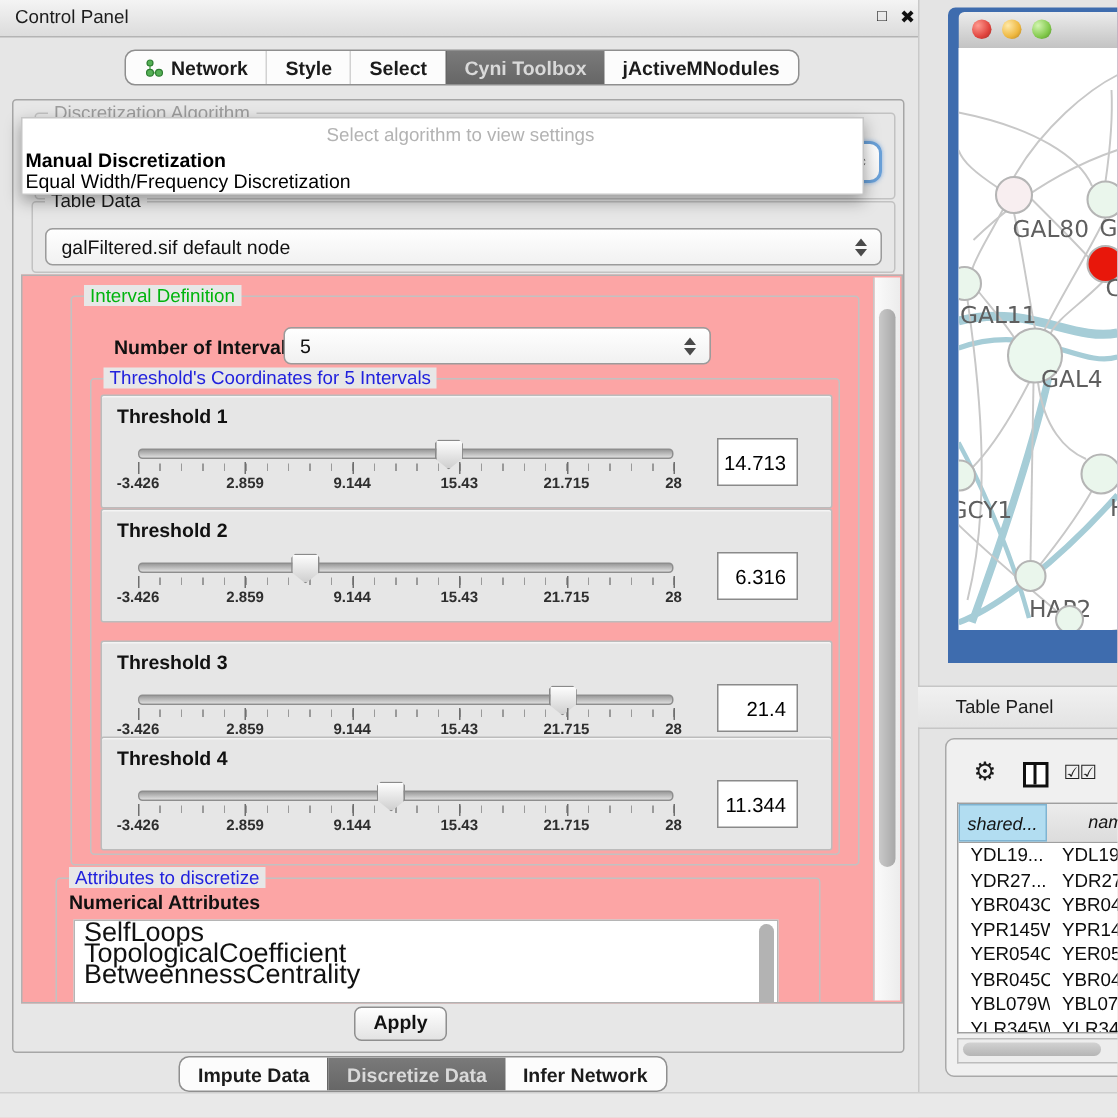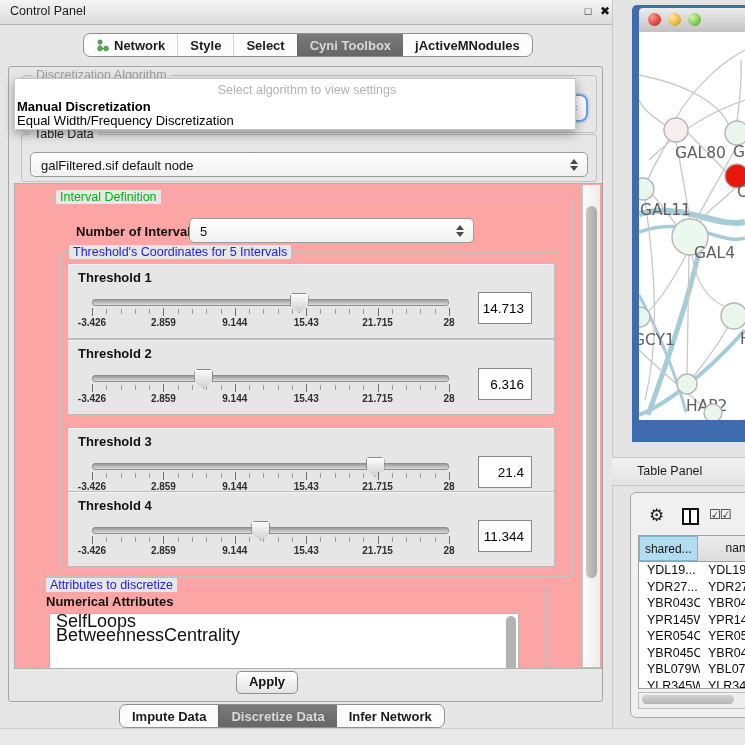--- a/index.html
+++ b/index.html
@@ -91,21 +91,21 @@
                    border-top:1px solid #c6c6c6;border-bottom:1px solid #c6c6c6;}
   #table-panel-bar span{position:absolute;left:25px;top:6px;font-size:12.5px;color:#1c1c1c;}
   #table-frame{left:630px;top:492px;width:130px;height:224px;background:#f0f0f0;border:1px solid #a9a9a9;border-radius:6px;}
   #gear-icon{position:absolute;left:18px;top:12px;font-size:17px;color:#1a1a1a;}
   #split-icon{position:absolute;left:51px;top:15px;width:13px;height:13px;border:2px solid #111;background:#fff;}
   #split-icon:before{content:"";position:absolute;left:5px;top:0;width:2px;height:13px;background:#111;}
   #chk-icons{position:absolute;left:78px;top:14px;font-size:13px;color:#222;letter-spacing:-1px;}
   #grid{position:absolute;left:7px;top:42px;right:0;bottom:28px;background:#fff;border:1px solid #9f9f9f;border-right:none;overflow:hidden;}
   .hrow{display:flex;height:25px;border-bottom:1px solid #9f9f9f;}
   .hcell{box-sizing:border-box;width:71px;font-size:12px;color:#151515;text-align:center;line-height:24px;
-         background:linear-gradient(#ececec,#dcdcdc);border-right:1px solid #adadad;overflow:hidden;white-space:nowrap;}
+         background:linear-gradient(#ececec,#dcdcdc);border-right:1px solid #adadad;overflow:hidden;white-space:nowrap;font-style:italic;}
   .hcell.sel{background:#b2ddf1;border:1px solid #7fb4d2;text-align:center;}
   .hcell.c2{text-align:left;padding-left:28px;}
   .trow{display:flex;height:16.5px;}
   .tcell{box-sizing:border-box;width:71px;font-size:12.5px;color:#0d0d0d;line-height:16px;padding-left:8px;overflow:hidden;white-space:nowrap;}
   #hscroll{position:absolute;left:7px;right:0;bottom:8px;height:15px;background:#ededed;border:1px solid #bdbdbd;border-right:none;}
   #hscroll .hthumb{position:absolute;left:3px;top:2px;width:92px;height:9px;border-radius:5px;background:linear-gradient(#d2d2d2,#b5b5b5);}
   #bottom-strip{left:0;top:728px;width:745px;height:17px;background:#e9e9e9;border-top:1px solid #cfcfcf;}
 </style>
 </head>
 <body>
@@ -269,20 +269,21 @@
       </div>
     </div>
 
     <div class="group" style="left:22px;top:401px;width:508px;height:110px;">
       <span class="group-label lbl-blue">Attributes to discretize</span>
       <span style="position:absolute;left:8px;top:8px;font-size:13px;font-weight:bold;color:#111;">Numerical Attributes</span>
     </div>
     <div id="attr-list">
 
     <div class="attr-item">SelfLoops</div>
+        <div class="attr-item">TopologicalCoefficient</div>
         <div class="attr-item">BetweennessCentrality</div>
         <div class="vthumb"></div>
       </div>
 
     <div class="vscroll" id="main-vscroll">
       <div class="vthumb" style="top:21px;height:372px;"></div>
     </div>
   </div>
 
   <div class="abs" id="apply-btn">Apply</div>

